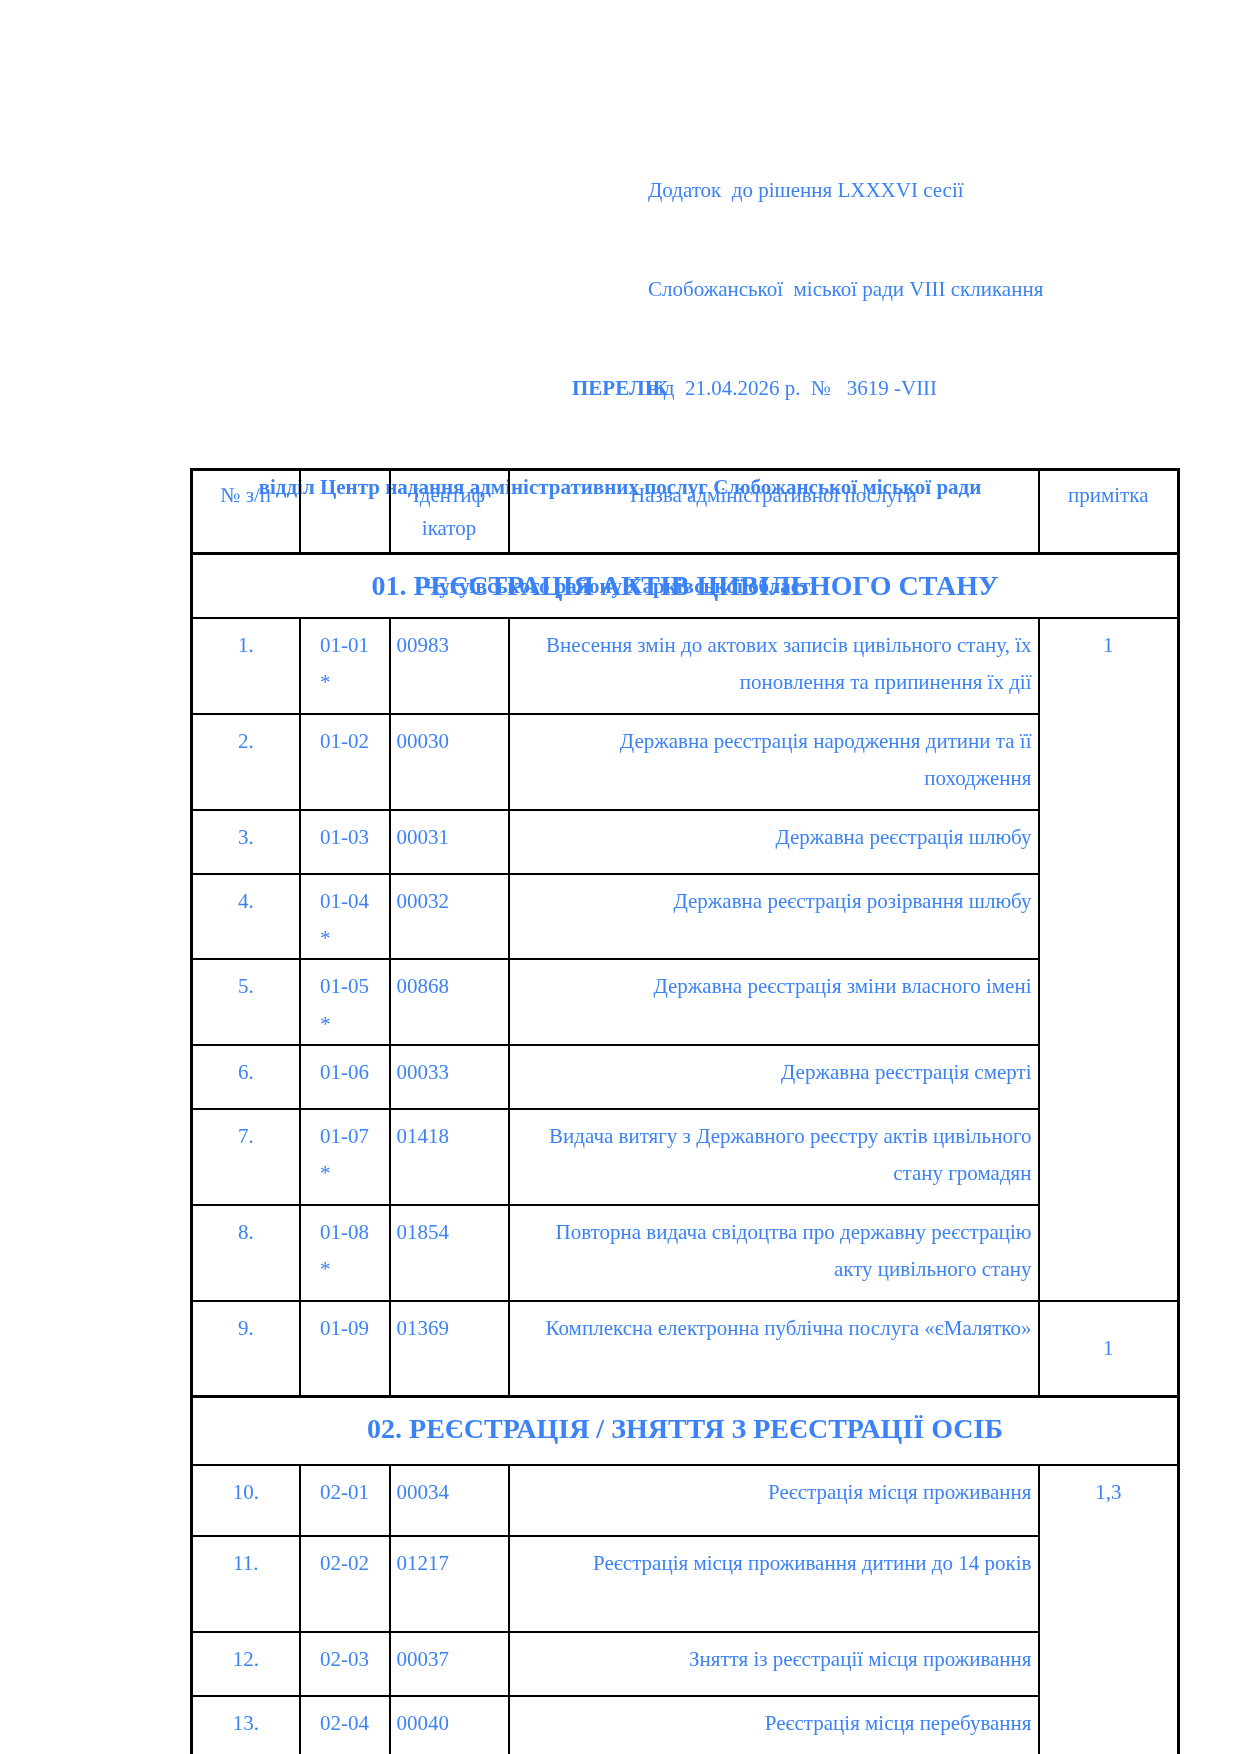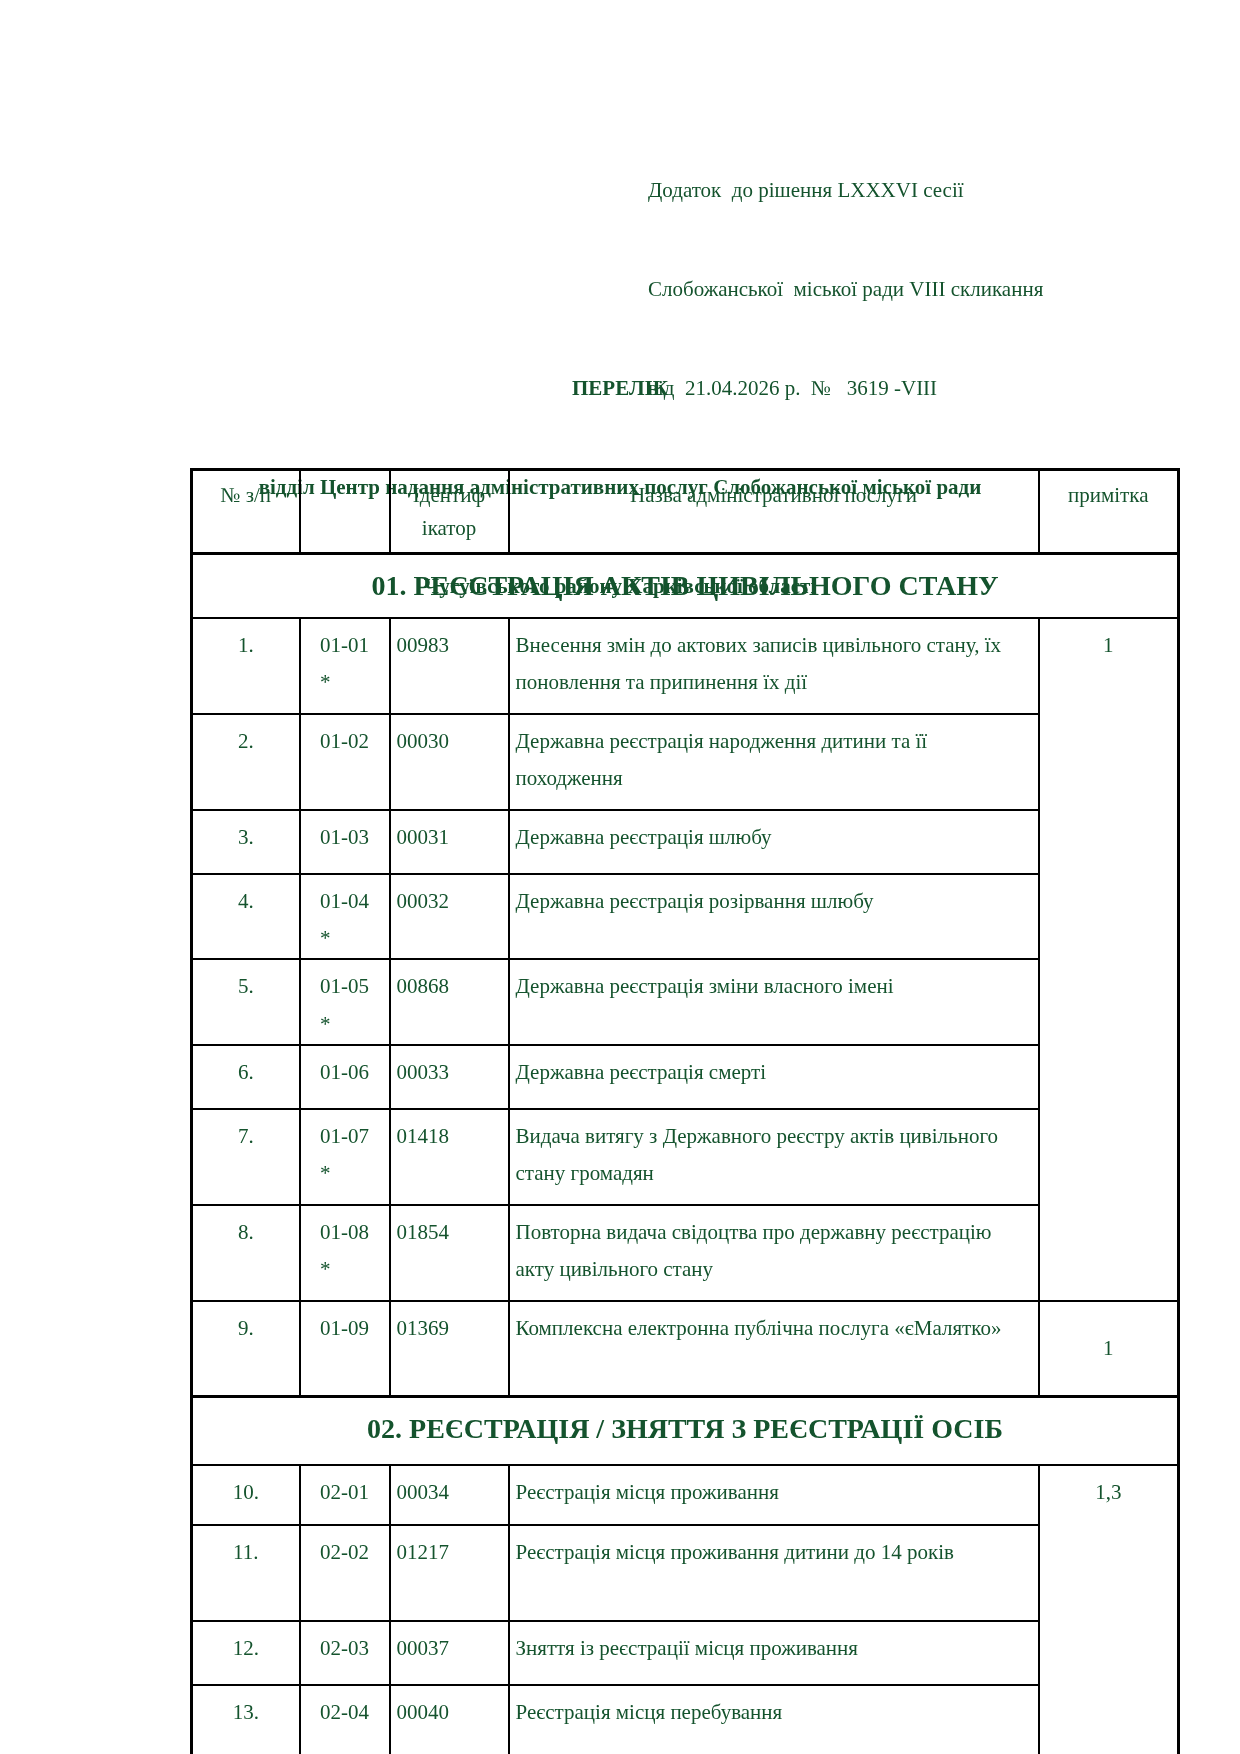--- a/index.html
+++ b/index.html
@@ -2,21 +2,21 @@
 <html lang="uk"><head>
 <meta charset="utf-8">
 <style>
   html,body{margin:0;padding:0;background:#e8e8e8;}
   .page{
     position:relative;
     width:1240px;
     height:1754px;
     margin:0 auto;
     background:#ffffff;
-    color:#14532d;
+    color:#3b82f6;
     font-family:"Liberation Serif","DejaVu Serif",serif;
     overflow:hidden;
   }
   
   .appendix{
     position:absolute;
     left:648px;
     top:108px;
     font-size:21px;
     line-height:33px;
@@ -56,21 +56,21 @@
   table.services th{
     font-weight:normal;
     text-align:center;
     line-height:1.55;
   }
   .pre{white-space:pre-line;}
   td.c-num{text-align:center;}
   td.c-code{text-align:center;line-height:1.55;}
   .code-inner{display:inline-block;text-align:left;white-space:pre-line;}
   td.c-id{text-align:left;}
-  td.c-name{text-align:left;padding-left:16px;padding-right:10px;margin-top:12px;}
+  td.c-name{text-align:right;padding-left:16px;padding-right:10px;margin-top:12px;}
   td.c-note{text-align:center;}
   td.c-note.mid{vertical-align:middle;padding-top:0;}
   tr.section-row td{
     font-weight:bold;
     text-align:center;
     font-size:28px;
     border-top-width:3px;
     border-bottom-width:2px;
     padding-top:6px;
   }
@@ -182,21 +182,21 @@
       <td class="c-code"><span class="code-inner">01-09</span></td>
       <td class="c-id">01369</td>
       <td class="c-name">Комплексна електронна публічна послуга «єМалятко»</td>
       <td class="c-note mid">1</td>
     </tr>
 
     <tr class="section-row" style="height:68px">
       <td colspan="5">02. РЕЄСТРАЦІЯ / ЗНЯТТЯ З РЕЄСТРАЦІЇ ОСІБ</td>
     </tr>
 
-    <tr style="height:60px">
+    <tr style="height:71px">
       <td class="c-num">10.</td>
       <td class="c-code"><span class="code-inner">02-01</span></td>
       <td class="c-id">00034</td>
       <td class="c-name">Реєстрація місця проживання</td>
       <td class="c-note" rowspan="4">1,3</td>
     </tr>
 
     <tr style="height:96px">
       <td class="c-num">11.</td>
       <td class="c-code"><span class="code-inner">02-02</span></td>

